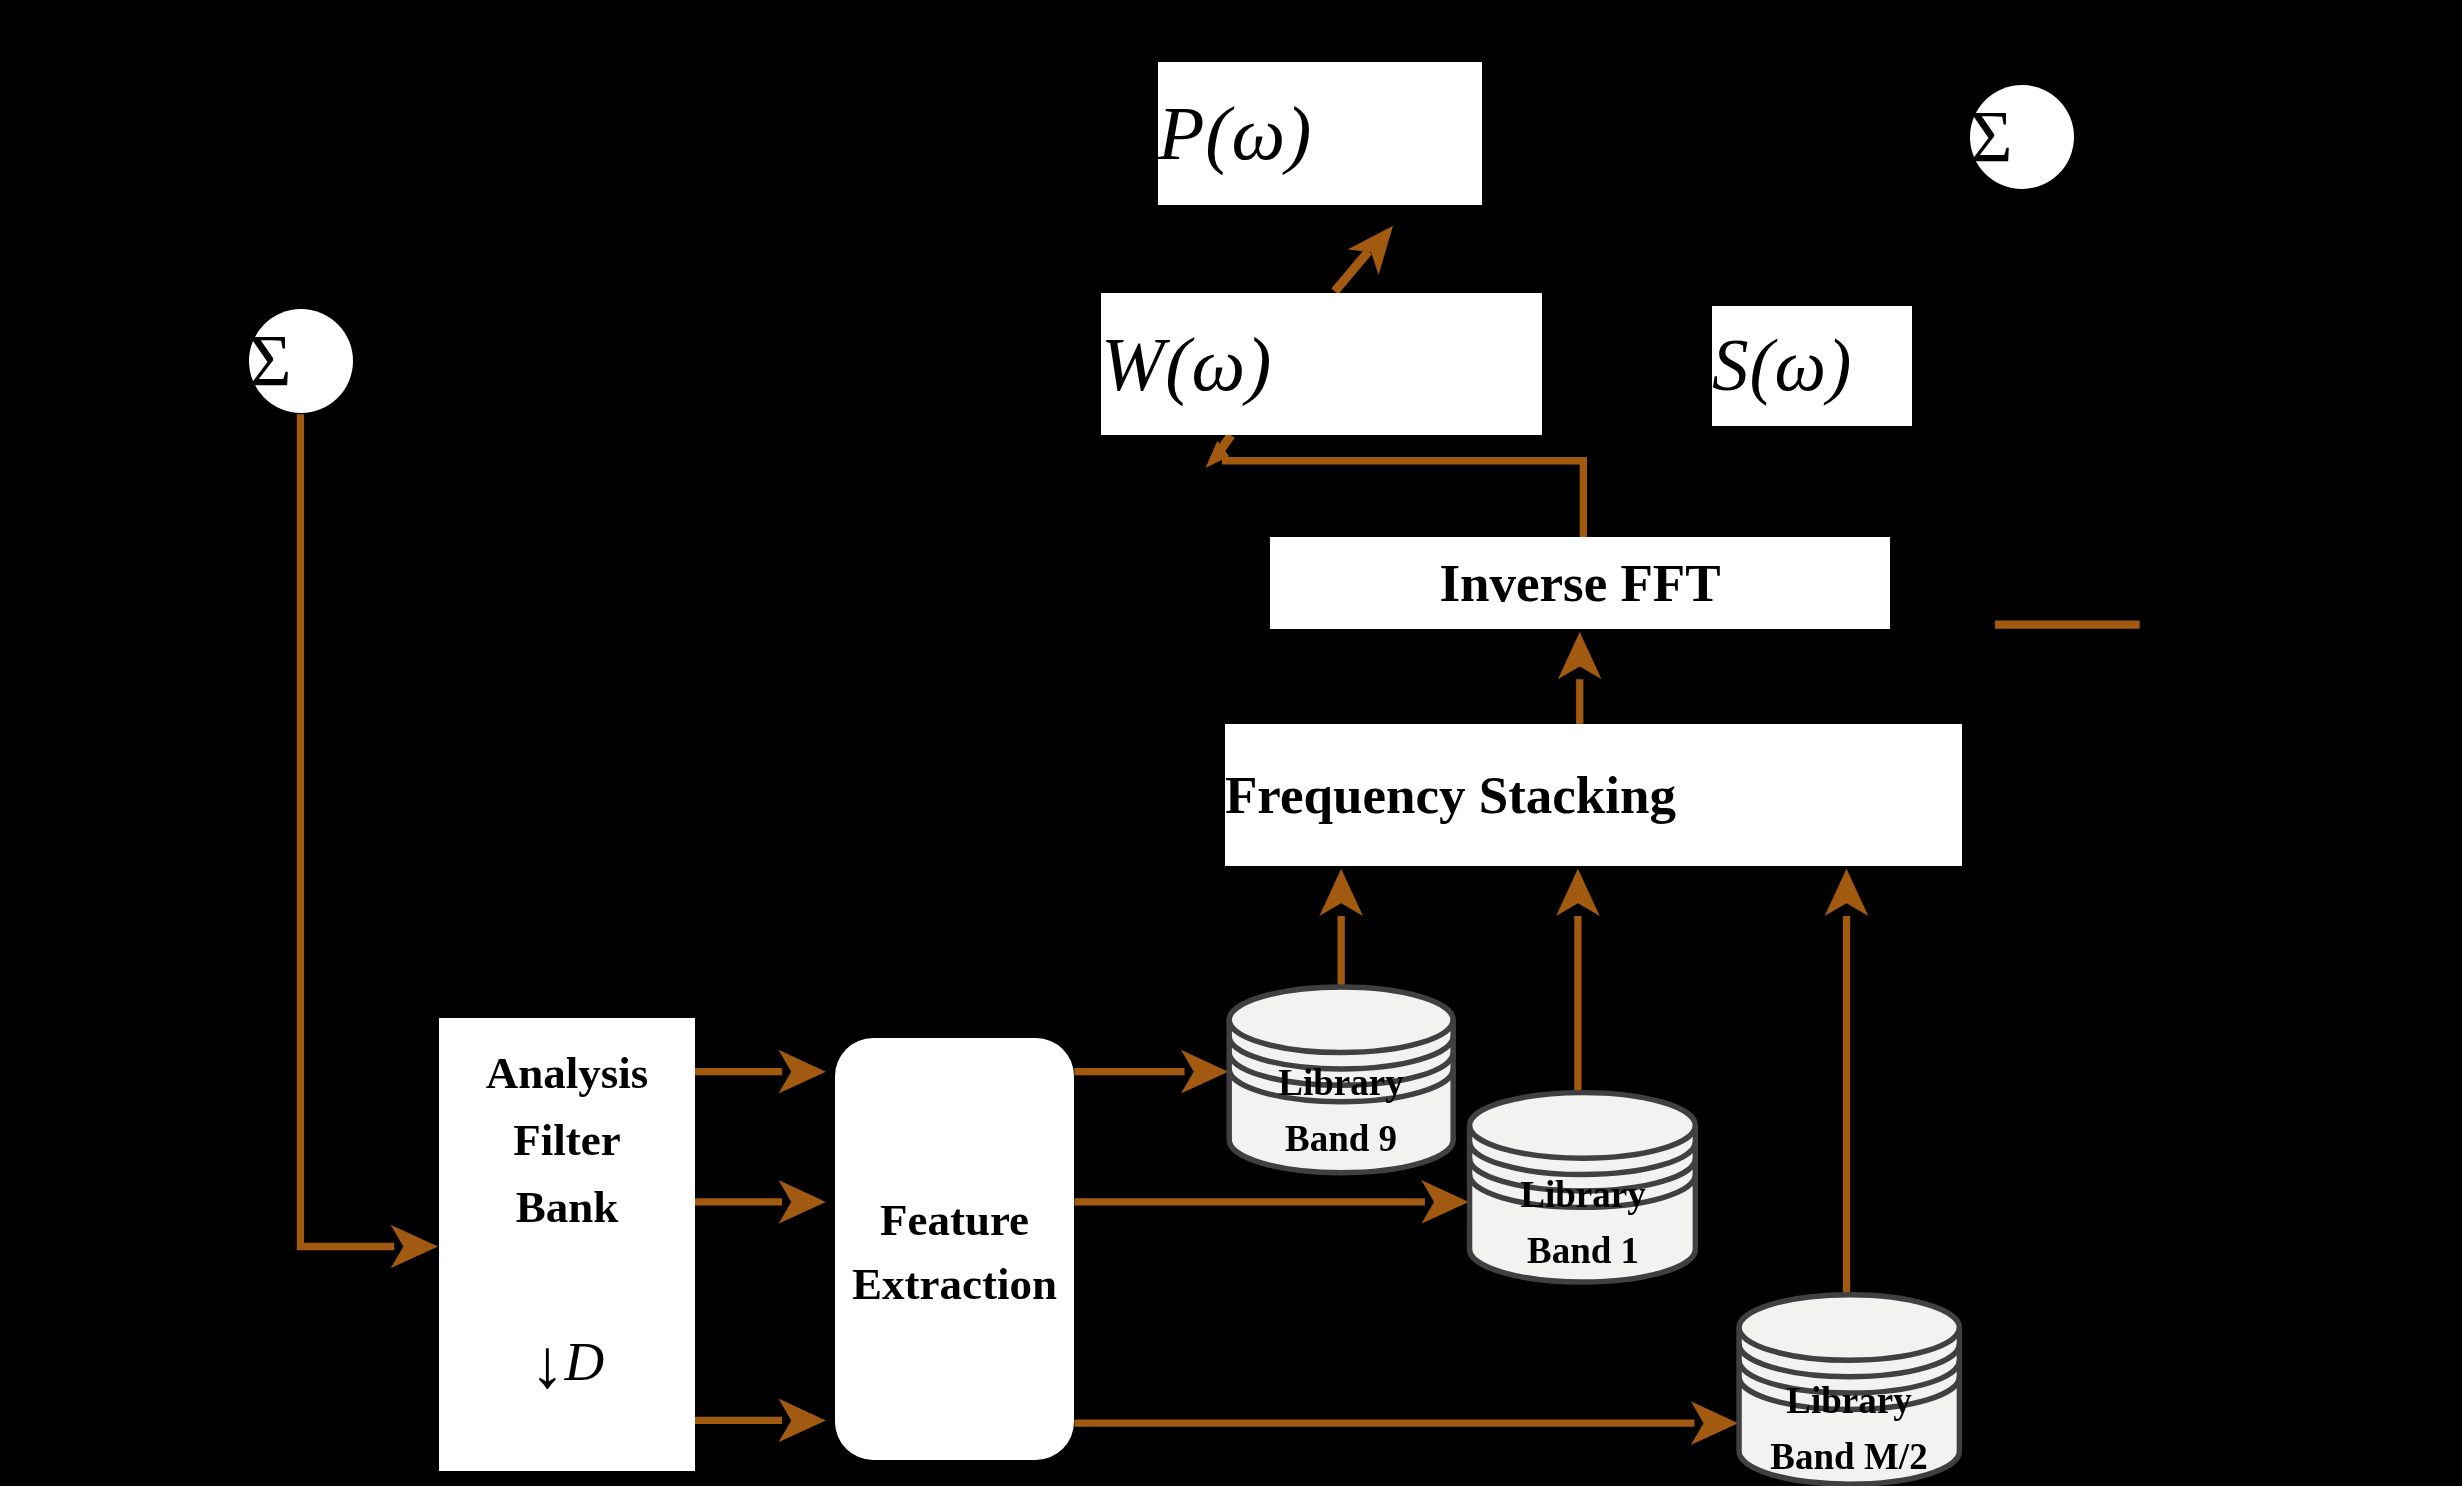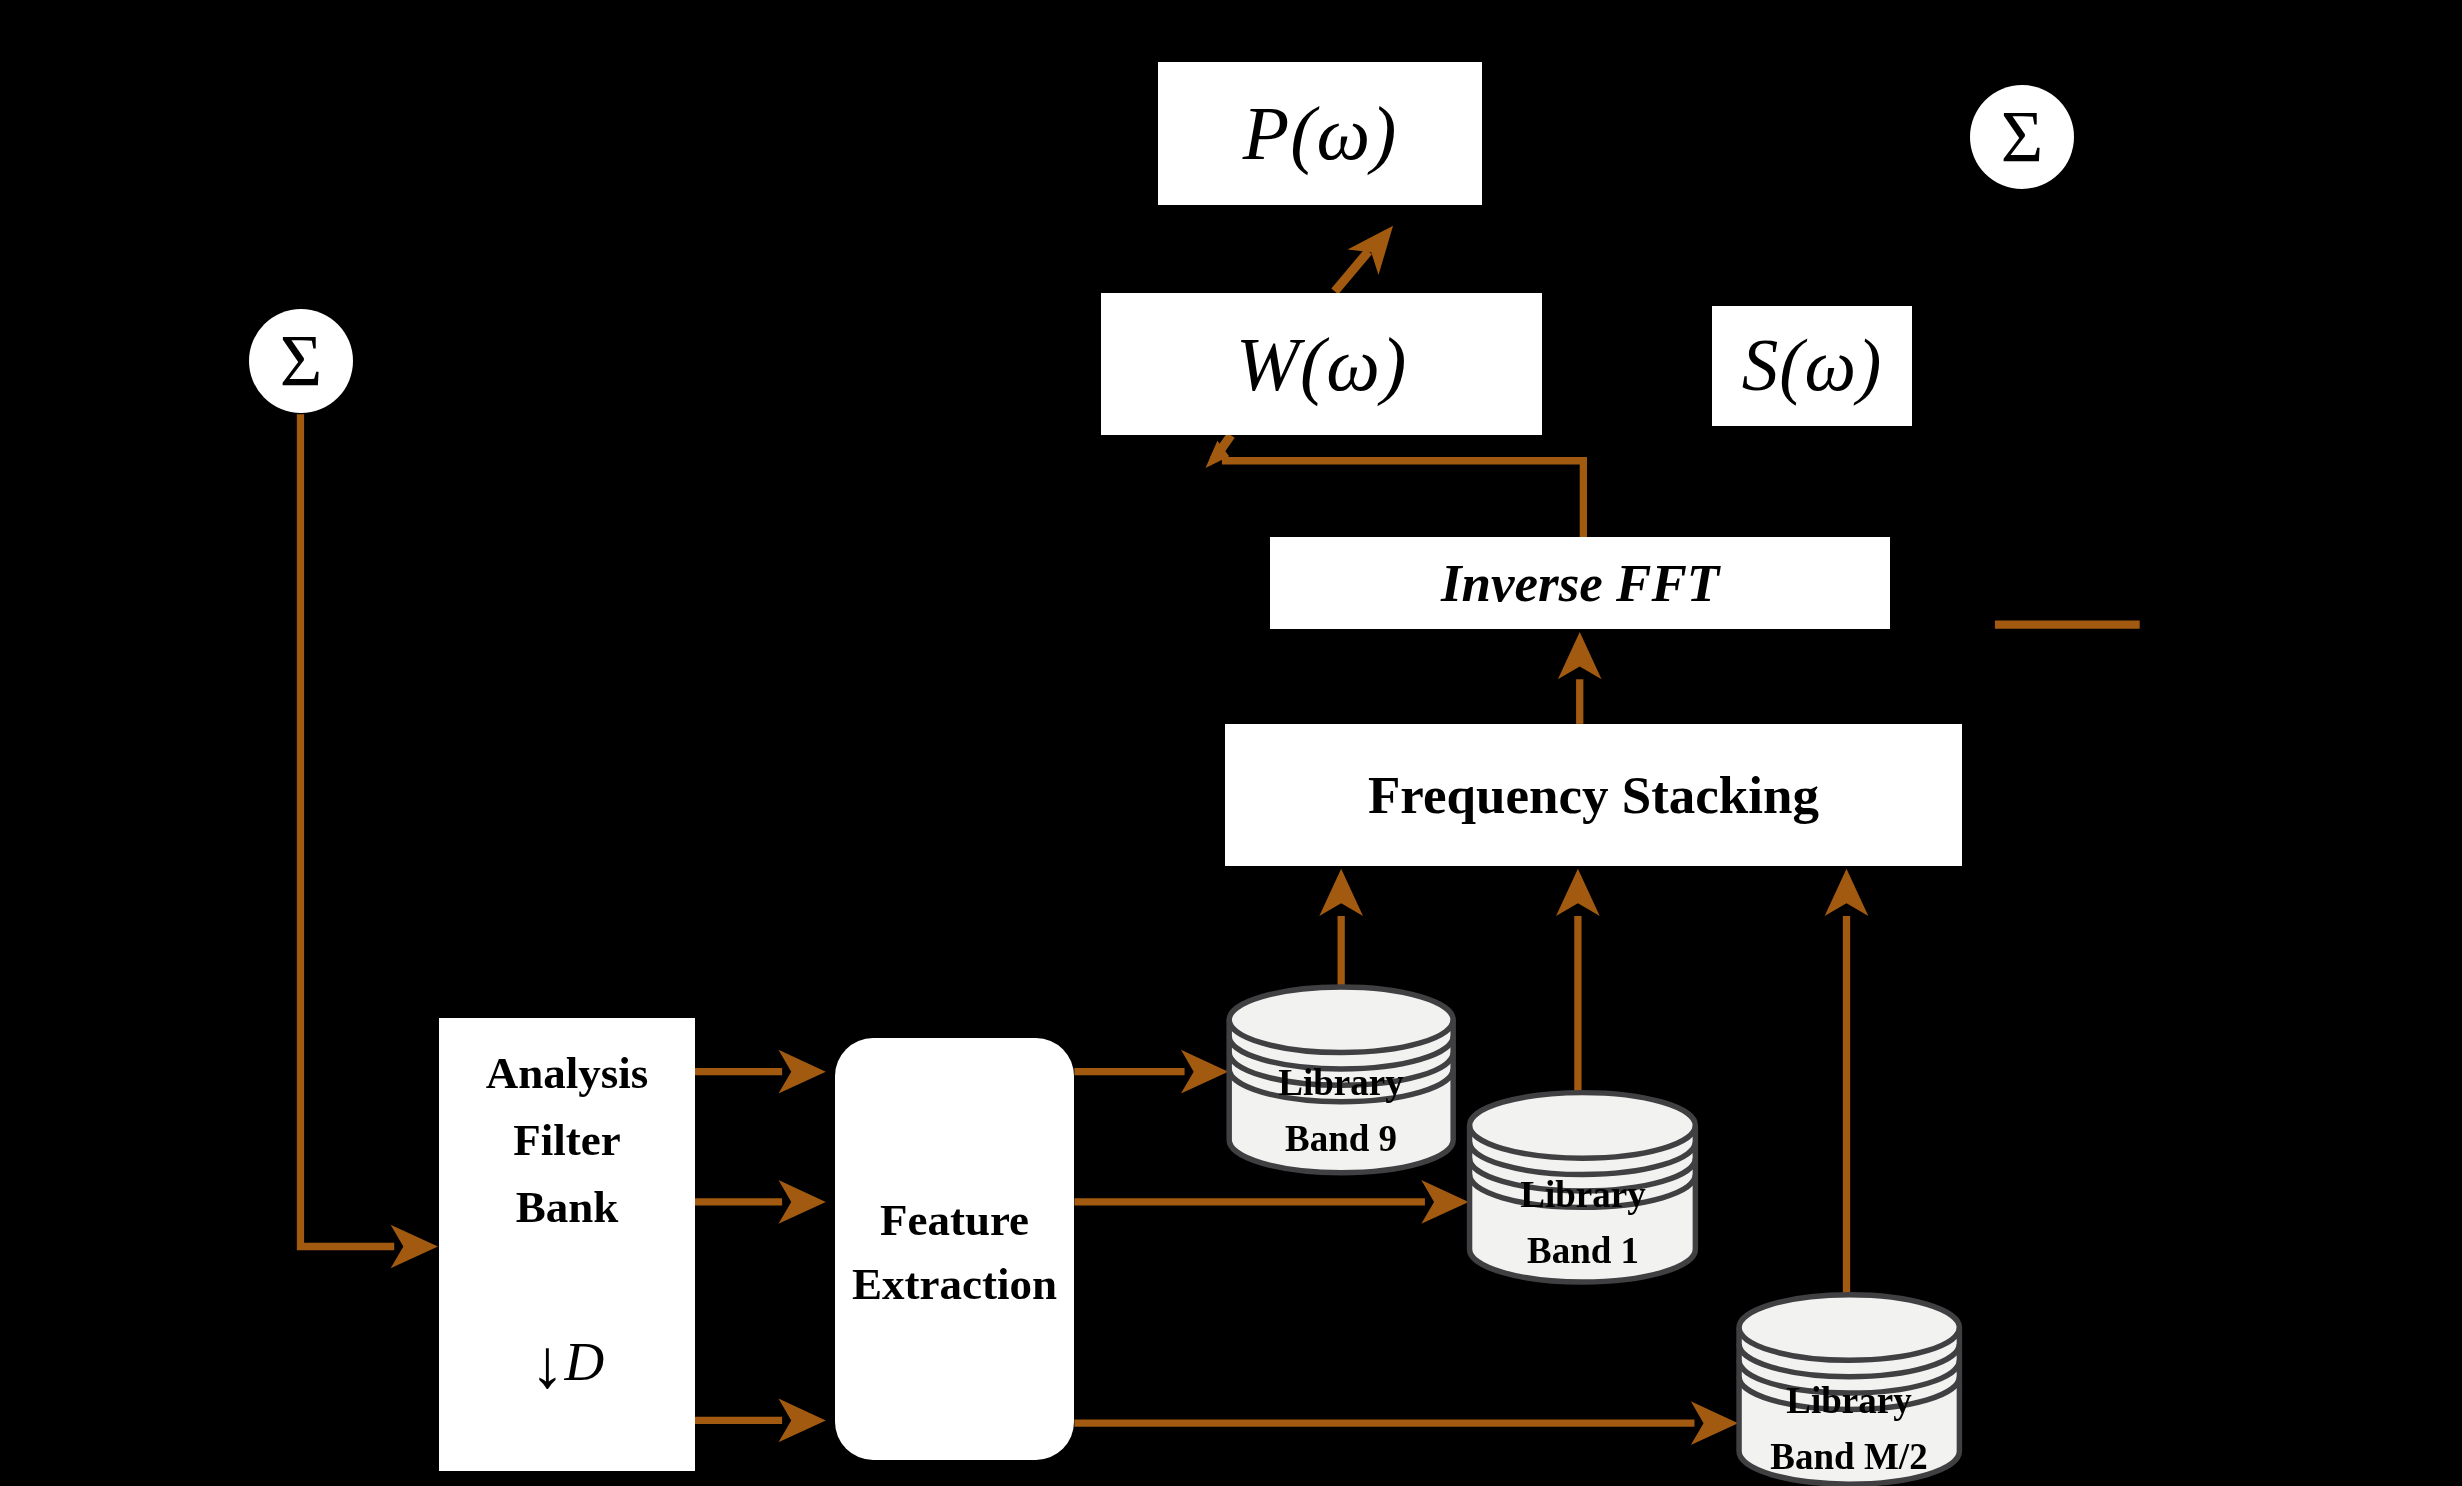--- a/index.html
+++ b/index.html
@@ -11,39 +11,39 @@
   }
   #connectors{position:absolute;left:0;top:0;width:100%;height:100%;}
   .shaft{stroke:var(--arrow);stroke-width:8;fill:none;}
   .shaft.thick{stroke-width:10;}
   .shaft.thin{stroke-width:9;}
   .head{fill:var(--arrow);stroke:none;}
   .cyl-body{fill:var(--cylfill);stroke:var(--cylstroke);stroke-width:6;}
   .cyl-rim{fill:none;stroke:var(--cylstroke);stroke-width:6;}
   .node{
     position:absolute;background:var(--boxfill,#fff);
-    display:flex;align-items:center;justify-content:center;
+    display:flex;align-items:center;
     text-align:center;box-sizing:border-box;
   }
   .math-label{font-style:italic;font-weight:500;font-size:76px;letter-spacing:0.9px;}
   .math-label.small{font-size:73px;}
   .proc-label{font-weight:700;font-size:53px;}
   .circle{border-radius:50%;}
   .sigma{font-size:73px;font-weight:500;line-height:1;}
   .stack-label{
     position:absolute;display:block;text-align:center;
     font-weight:700;font-size:37px;line-height:56px;z-index:3;
   }
   .multiline{flex-direction:column;justify-content:flex-start;}
   .afb-lines{position:absolute;left:0;top:22px;width:100%;font-weight:700;font-size:45px;line-height:67px;text-align:center;}
   .fe-lines{position:absolute;left:0;top:150px;width:100%;font-weight:700;font-size:45px;line-height:64px;text-align:center;}
   .downsample{position:absolute;left:0;top:307px;width:100%;text-align:center;font-size:55px;}
   .downsample .dsarrow{font-size:69px;font-weight:400;font-style:normal;vertical-align:-7.3px;}
   .downsample .dsfactor{font-style:italic;font-weight:500;}
-  .ifft-text{width:100%;text-align:center;padding-right:0px;font-style:italic;}
+  .ifft-text{width:100%;text-align:center;padding-right:0px;}
 </style>
 </head>
 <body>
 
 <div id="stage" style="--bg: #000000; --boxfill: #FFFFFF; --txt: #000000; --arrow: #A25A11; --cylfill: #F2F2F0; --cylstroke: #404043;">
 
   <svg id="connectors" viewBox="0 0 2704 1632">
 
     <path class="shaft" d="M330,455 L330,1369 L433,1369"></path>
     <polygon class="head" points="481,1369 429,1345 443,1369 429,1393"></polygon>

